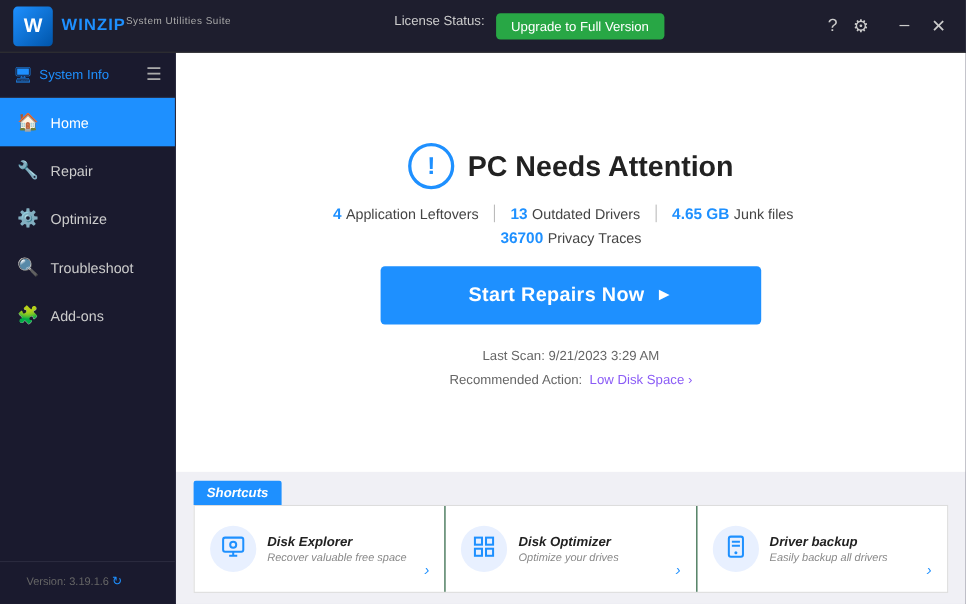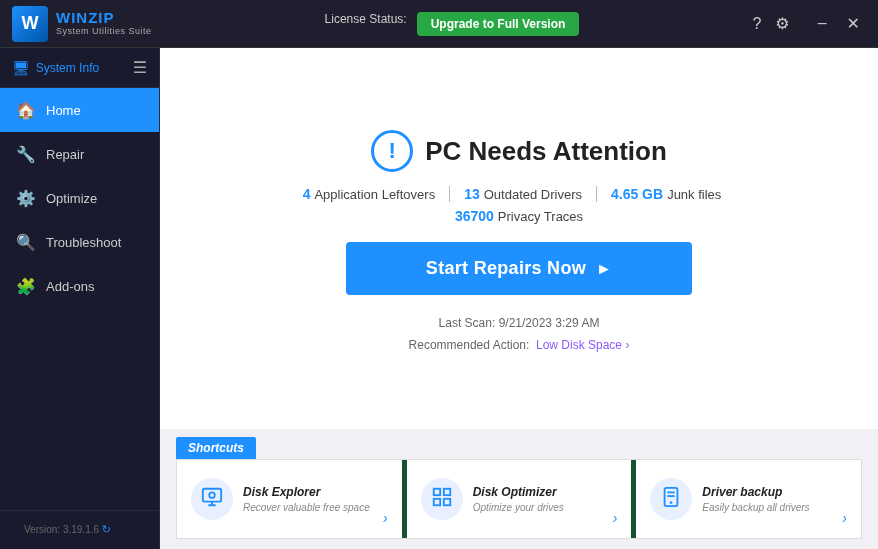--- a/index.html
+++ b/index.html
@@ -35,21 +35,21 @@
       border-radius: 4px;
       display: flex;
       align-items: center;
       justify-content: center;
       color: white;
       font-size: 18px;
       font-weight: bold;
     }
     .logo-text {
       display: flex;
-      flex-direction: column;
+      flex-direction: row;
       line-height: 1.1;
     }
     .logo-winzip {
       color: #1e90ff;
       font-weight: bold;
       font-size: 15px;
       letter-spacing: 1px;
     }
     .logo-subtitle {
       color: #aaa;
@@ -67,21 +67,21 @@
       font-size: 12px;
     }
     .upgrade-btn {
       background: #28a745;
       color: white;
       border: none;
       padding: 5px 14px;
       border-radius: 4px;
       font-size: 12px;
       cursor: pointer;
-      font-weight: 700;
+      font-weight: 400;
     }
     .title-bar-actions {
       display: flex;
       align-items: center;
       gap: 14px;
     }
     .title-bar-icon {
       color: #ccc;
       font-size: 16px;
       cursor: pointer;
@@ -311,21 +311,21 @@
       align-items: stretch;
       min-height: 80px;
     }
     .shortcut-item {
       flex: 1;
       display: flex;
       align-items: center;
       gap: 10px;
       padding: 10px 14px;
       cursor: pointer;
-      border-right: 5px solid #14532d;
+      border-right: 1px solid #14532d;
       position: relative;
     }
     .shortcut-item:last-child { border-right: none; }
     .shortcut-icon-wrap {
       width: 42px;
       height: 42px;
       background: #e8f0ff;
       border-radius: 50%;
       display: flex;
       align-items: center;

